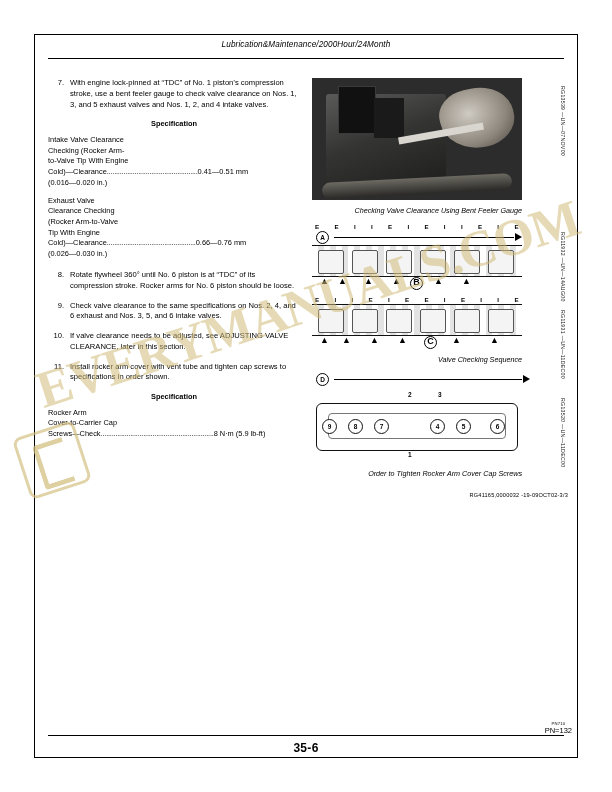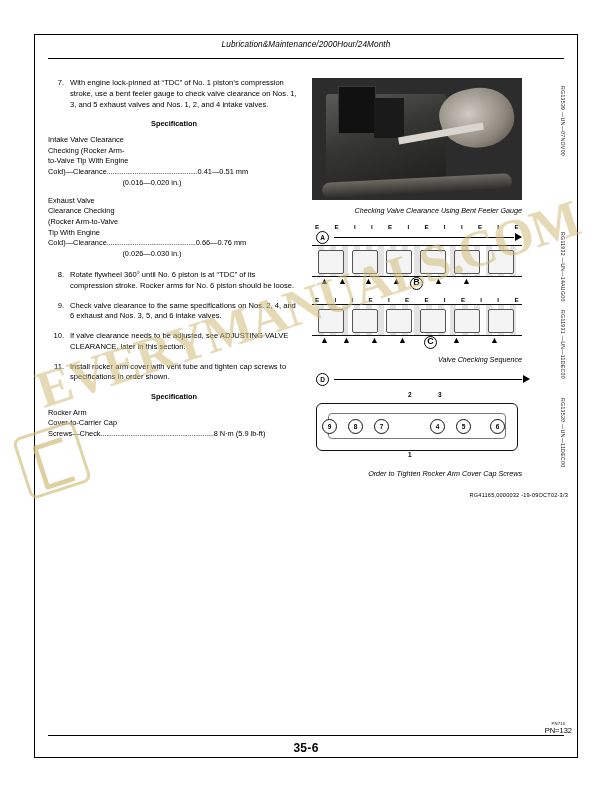--- a/index.html
+++ b/index.html
@@ -109,21 +109,21 @@
   }
   .spec-block {
     font-size: 7.4px;
     line-height: 1.45;
     margin-left: 0px;
   }
   .spec-line .dots {
     letter-spacing: -0.2px;
   }
   .spec-sub {
-    text-align: center;
+    text-align: left;
     padding-right: 44px;
     font-size: 7.4px;
   }
   .spec-gap { height: 7px; }
 
   .legend {
     position: absolute;
     left: 48px;
     top: 458px;
     width: 256px;

